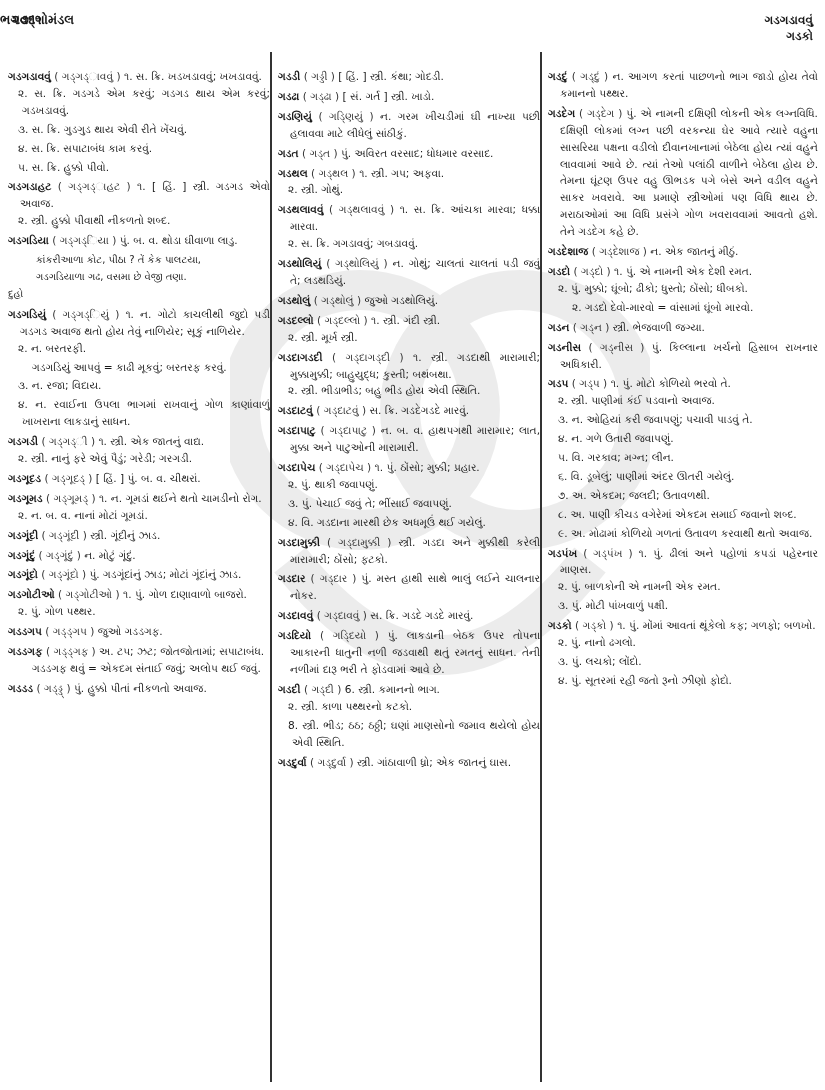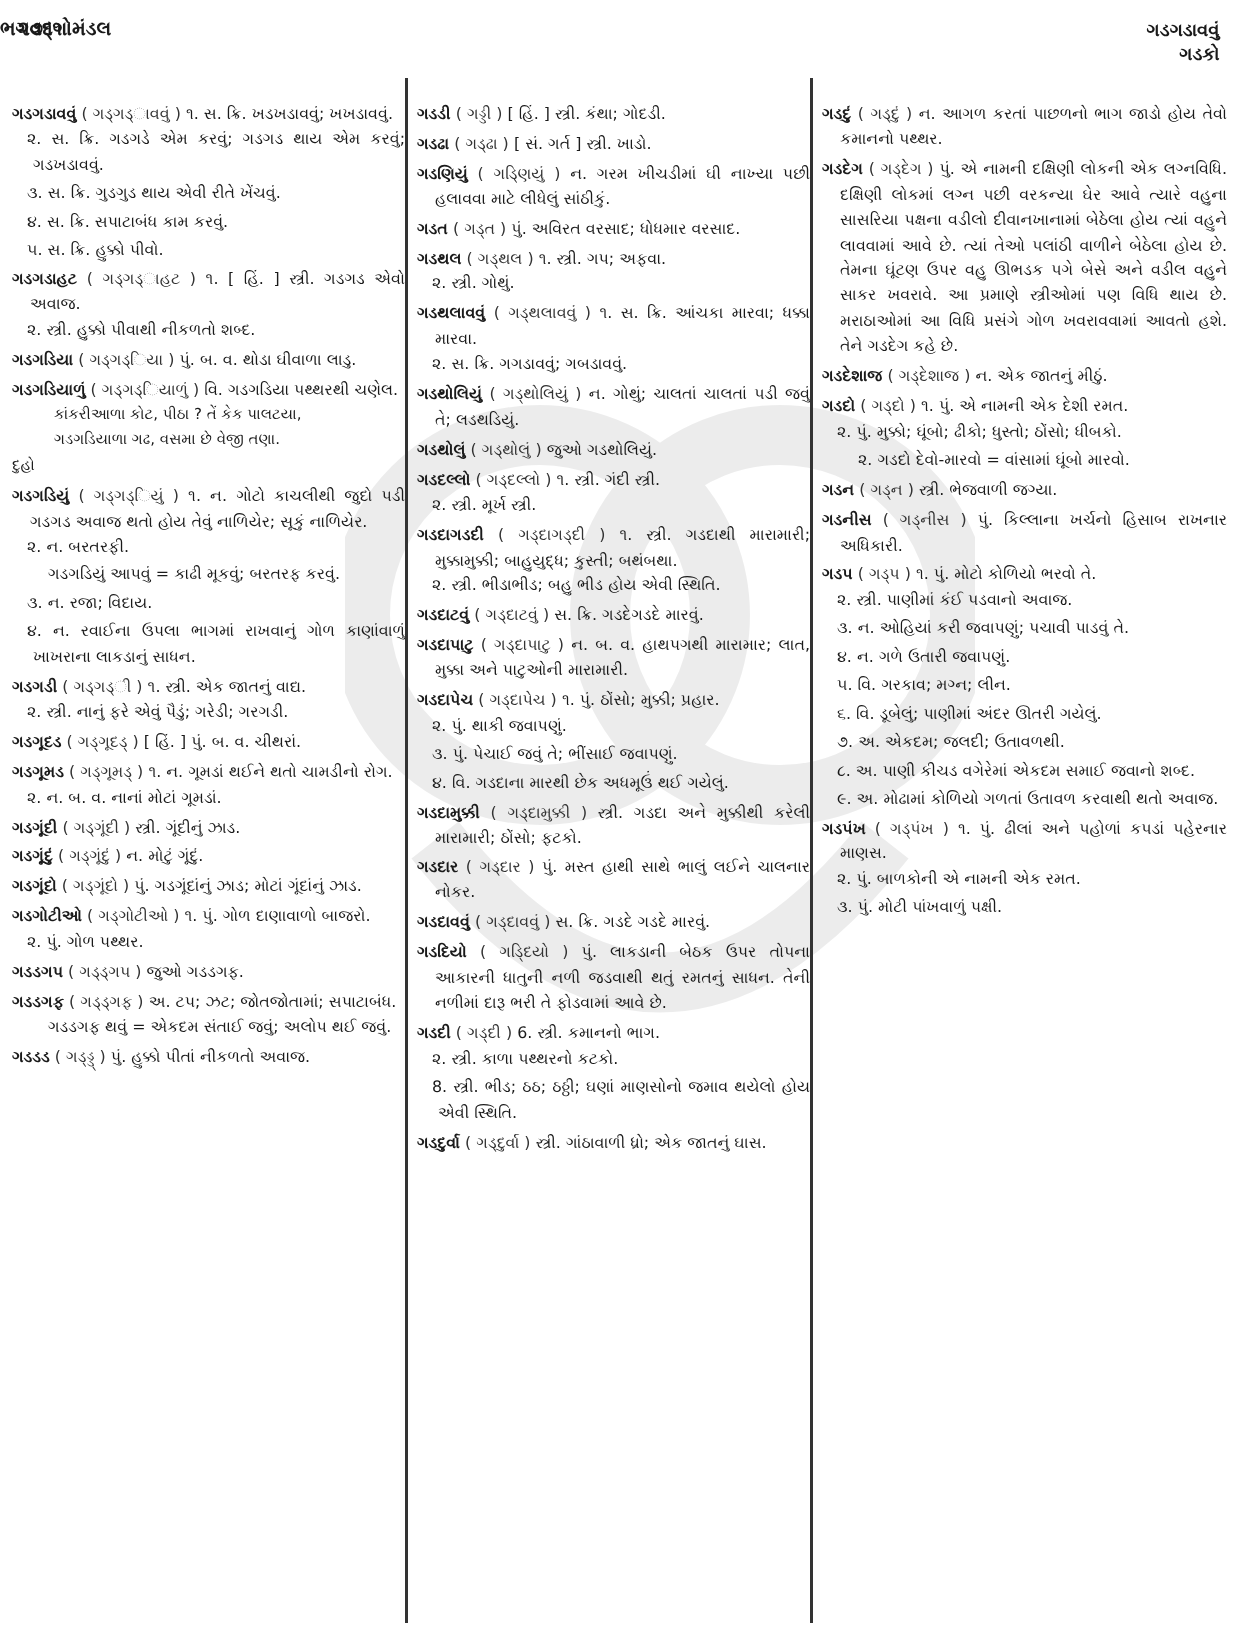--- a/index.html
+++ b/index.html
@@ -83,21 +83,20 @@
         <div class="sense">૫. સ. ક્રિ. હુક્કો પીવો.</div>
       </div>
       <div class="entry">
         <div class="line-sub"><span class="hw">ગડગડાહટ</span> <span class="pron">( ગડ્ગડ્ાહટ )</span> <span>૧. [ હિં. ] સ્ત્રી. ગડગડ એવો અવાજ.</span></div>
         <div class="sense">૨. સ્ત્રી. હુક્કો પીવાથી નીકળતો શબ્દ.</div>
       </div>
       <div class="entry">
         <div class="line-sub"><span class="hw">ગડગડિયા</span> <span class="pron">( ગડ્ગડ્િયા )</span> <span>પું. બ. વ. થોડા ઘીવાળા લાડુ.</span></div>
       </div>
       <div class="entry">
-        <div class="line-sub"><span class="hw">ગડગડિયાળું</span> <span class="pron">( ગડ્ગડ્િયાળું )</span> <span>વિ. ગડગડિયા પથ્થરથી ચણેલ.</span></div>
         <div class="quote">કાંકરીઆળા કોટ, પીઠા ? તેં કેક પાલટયા,</div>
         <div class="quote">ગડગડિયાળા ગઢ, વસમા છે વેજી તણા.</div>
         <div class="quote-src">દુહો</div>
       </div>
       <div class="entry">
         <div class="line-sub"><span class="hw">ગડગડિયું</span> <span class="pron">( ગડ્ગડ્િયું )</span> <span>૧. ન. ગોટો કાચલીથી જુદો પડી ગડગડ અવાજ થતો હોય તેવું નાળિયેર; સૂકું નાળિયેર.</span></div>
         <div class="sense">૨. ન. બરતરફી.</div>
         <div class="sense idiom">ગડગડિયું આપવું = કાઢી મૂકવું; બરતરફ કરવું.</div>
         <div class="sense">૩. ન. રજા; વિદાય.</div>
         <div class="sense">૪. ન. રવાઈના ઉપલા ભાગમાં રાખવાનું ગોળ કાણાંવાળું ખાખરાના લાકડાનું સાધન.</div>
@@ -235,14 +234,20 @@
         <div class="sense">૬. વિ. ડૂબેલું; પાણીમાં અંદર ઊતરી ગયેલું.</div>
         <div class="sense">૭. અ. એકદમ; જલદી; ઉતાવળથી.</div>
         <div class="sense">૮. અ. પાણી કીચડ વગેરેમાં એકદમ સમાઈ જવાનો શબ્દ.</div>
         <div class="sense">૯. અ. મોઢામાં કોળિયો ગળતાં ઉતાવળ કરવાથી થતો અવાજ.</div>
       </div>
       <div class="entry">
         <div class="line-sub"><span class="hw">ગડપંખ</span> <span class="pron">( ગડ્પંખ )</span> <span>૧. પું. ઢીલાં અને પહોળાં કપડાં પહેરનાર માણસ.</span></div>
         <div class="sense">૨. પું. બાળકોની એ નામની એક રમત.</div>
         <div class="sense">૩. પું. મોટી પાંખવાળું પક્ષી.</div>
       </div>
+      <div class="entry">
+        <div class="line-sub"><span class="hw">ગડકો</span> <span class="pron">( ગડ્કો )</span> <span>૧. પું. મોંમાં આવતાં થૂંકેલો કફ; ગળફો; બળખો.</span></div>
+        <div class="sense">૨. પું. નાનો ઢગલો.</div>
+        <div class="sense">૩. પું. લચકો; લોંદો.</div>
+        <div class="sense">૪. પું. સૂતરમાં રહી જતો રૂનો ઝીણો ફોદો.</div>
+      </div>
     </div>
 </div>
 
 </body></html>

